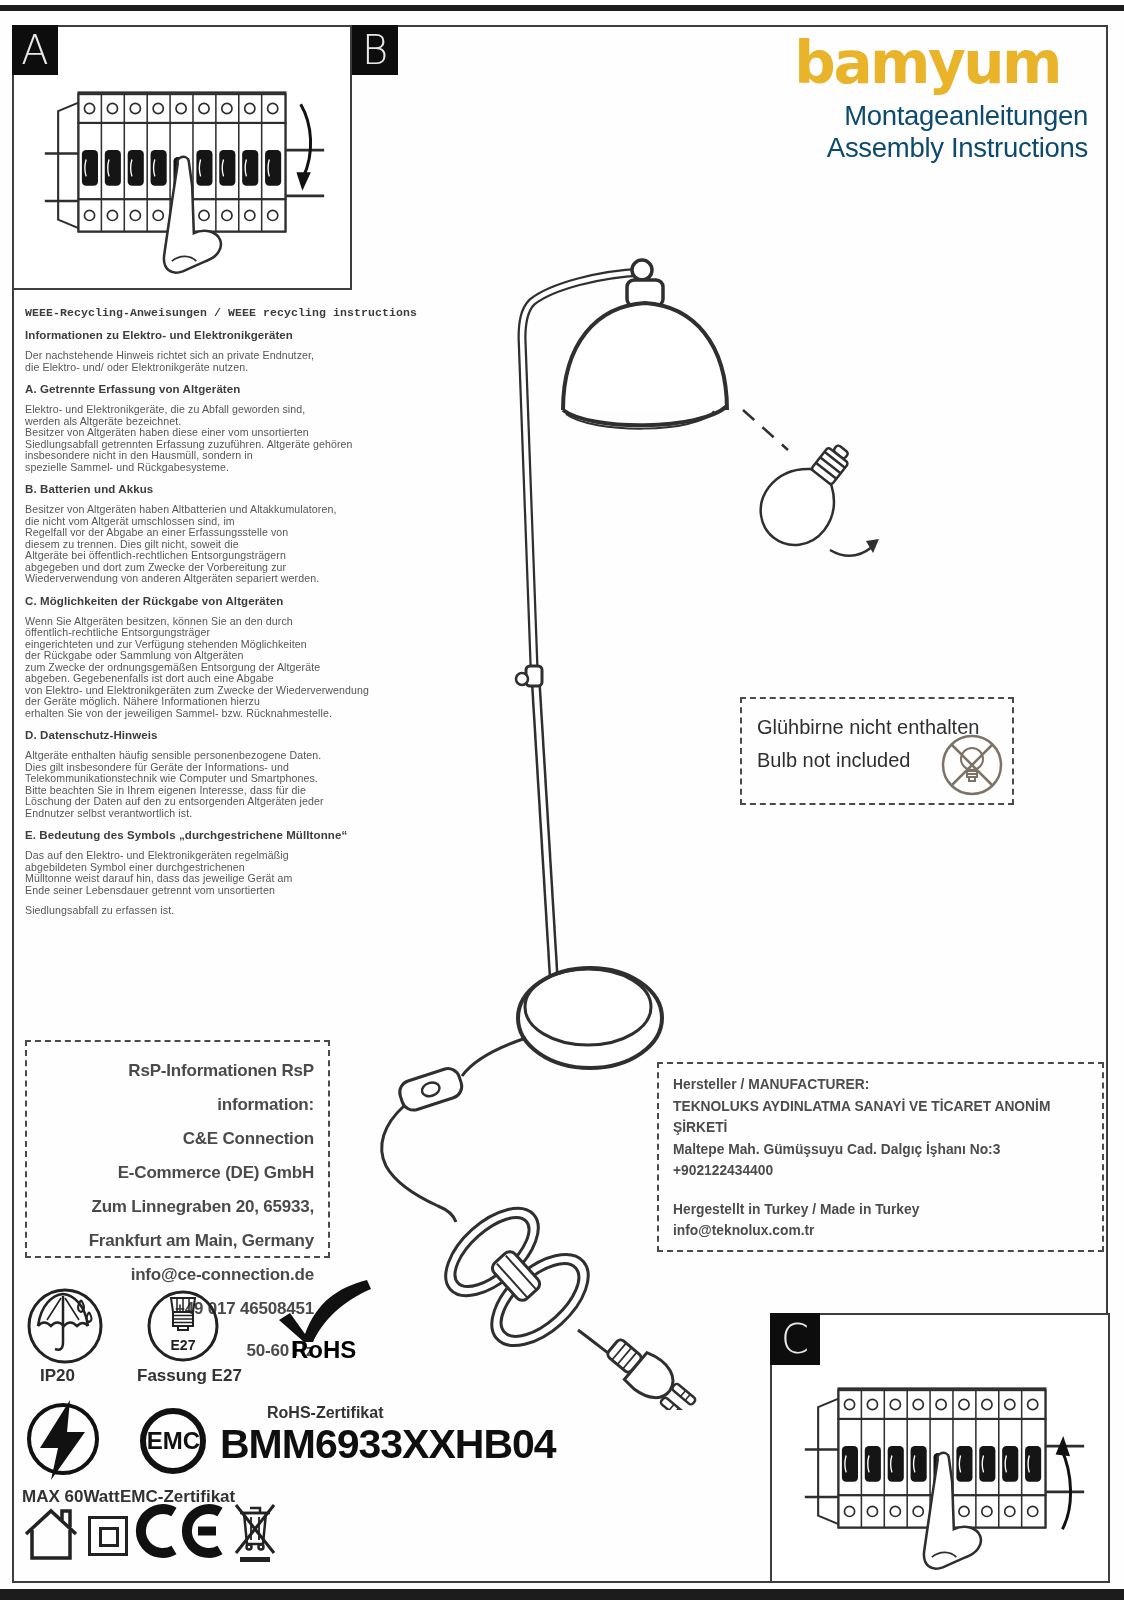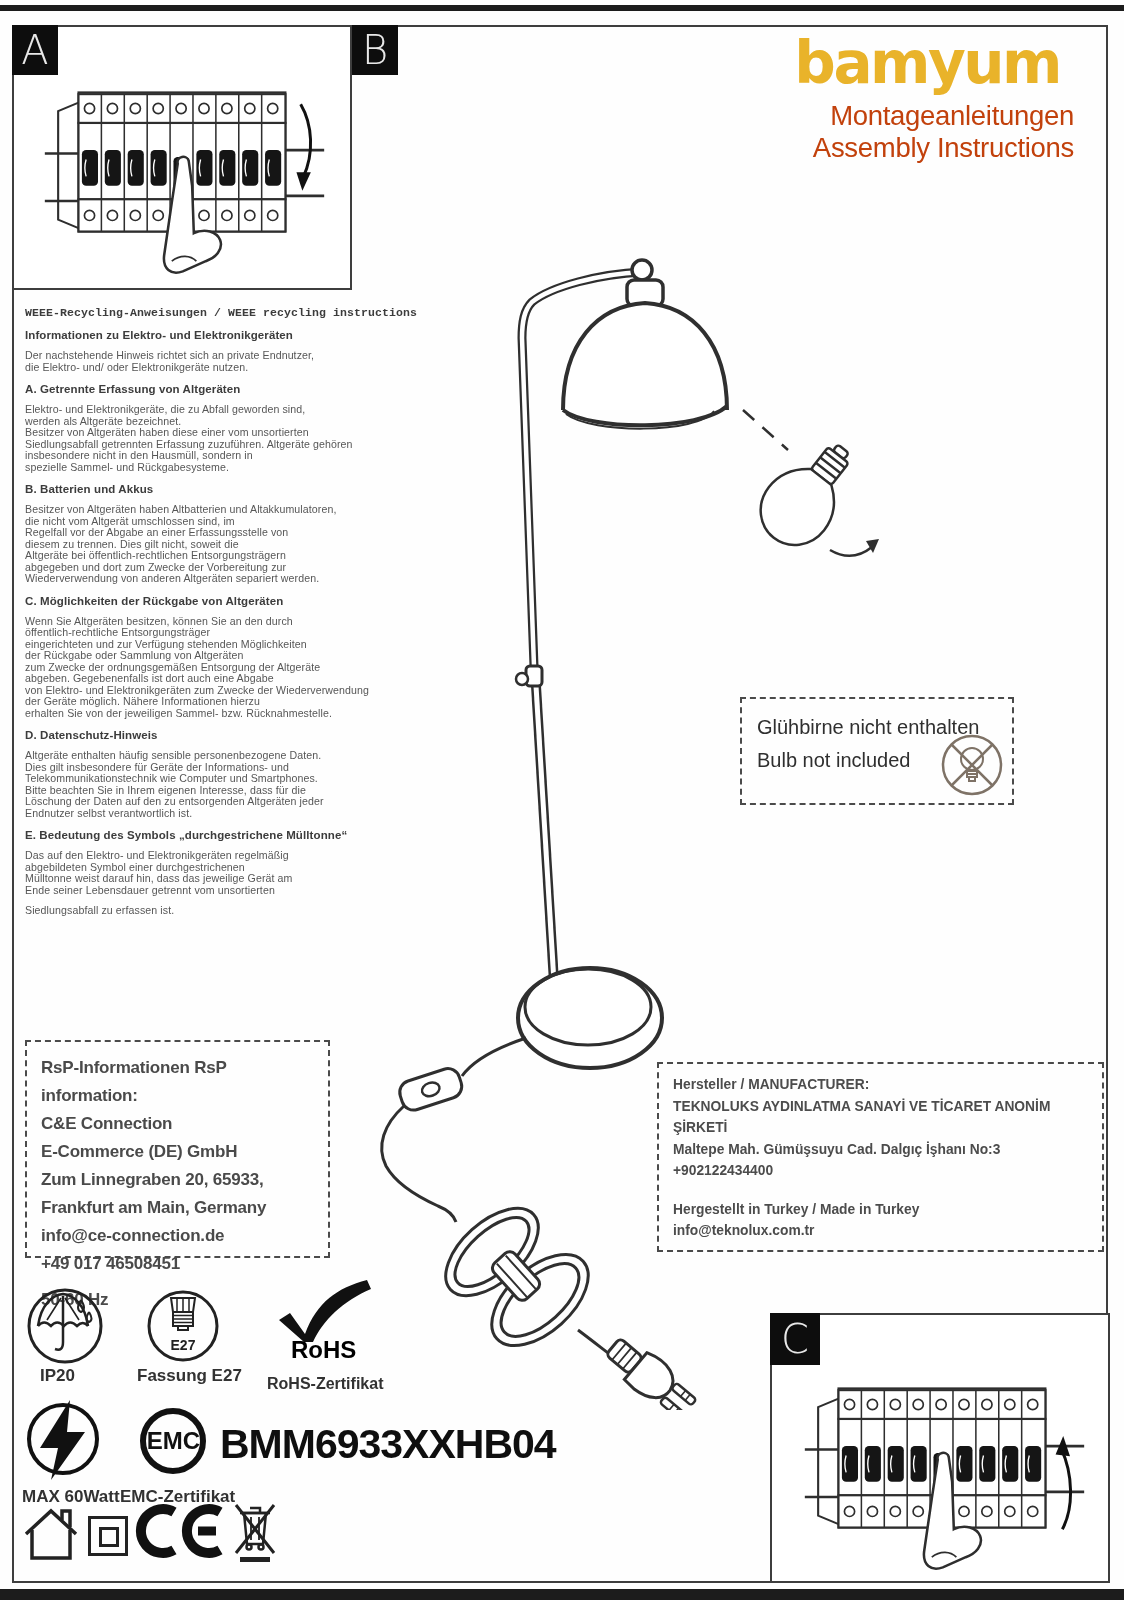--- a/index.html
+++ b/index.html
@@ -7,30 +7,30 @@
         font-family:"Liberation Sans", sans-serif;overflow:hidden;}
   .band{position:absolute;left:0;width:1124px;background:#1c1c1c;}
   .frame{position:absolute;left:12px;top:25px;width:1096px;height:1558px;
          border:2px solid #3e3e3e;box-sizing:border-box;}
   .panel{position:absolute;border:2px solid #3e3e3e;background:#fff;box-sizing:border-box;}
   .tag{position:absolute;background:#0d0d0d;color:#e8e8e8;text-align:center;
        font-family:"DejaVu Sans", sans-serif;font-weight:200;}
   .logo{position:absolute;right:64px;top:34px;color:#e9b32a;
         font-family:"DejaVu Sans", sans-serif;font-weight:bold;font-size:58px;
         letter-spacing:-2.5px;line-height:1;}
-  .subtitle{position:absolute;right:50px;text-align:right;color:#c2410c;
+  .subtitle{position:absolute;right:36px;text-align:right;color:#0c4a6e;
         font-size:27.5px;line-height:31px;letter-spacing:-0.3px;}
   .weee{position:absolute;left:25px;top:294px;width:432px;}
   .weee .h{font-size:11.5px;font-weight:bold;color:#3c3c3c;margin:10px 0 0;letter-spacing:0.1px;}
   .weee .h0{margin-top:12px;font-family:Liberation Mono, monospace;}
   .weee .b{font-size:10.6px;line-height:11.5px;color:#565656;margin:9px 0 0;
            white-space:pre-line;letter-spacing:0.1px;}
   .dashedbox{position:absolute;border:2px dashed #4a4a4a;box-sizing:border-box;background:transparent;}
   .bulbbox-line{font-size:20px;line-height:33px;color:#2f2f2f;font-weight:500;}
-  .rsp-line{font-size:17px;line-height:28px;color:#4a4a4a;font-weight:600;letter-spacing:-0.2px;}
+  .rsp-line{font-size:17px;line-height:34px;color:#4a4a4a;font-weight:600;letter-spacing:-0.2px;text-align:right;}
   .man-line{font-size:13.8px;line-height:21.5px;color:#4c4c4c;font-weight:600;}
   .certlabel{position:absolute;font-weight:bold;color:#323232;font-size:17px;white-space:nowrap;}
   .model{position:absolute;left:220px;top:1421px;font-weight:bold;font-size:41px;
          letter-spacing:-1px;color:#0f0f0f;}
   .emc-circle{position:absolute;width:54px;height:54px;border:6px solid #111;border-radius:50%;
          text-align:right;line-height:54px;font-weight:bold;font-size:24px;color:#111;}
   .dsq-outer{position:absolute;width:34px;height:34px;border:3px solid #222;}
   .dsq-inner{position:absolute;left:8px;top:8px;width:14px;height:14px;border:3px solid #222;}
   svg{display:block;}
   .art{position:absolute;}
@@ -286,21 +286,21 @@
       </g>
       <text x="38" y="62" text-anchor="middle" font-size="14" font-weight="bold" fill="#222" stroke="none" font-family="Liberation Sans, sans-serif">E27</text>
     </g>
   </svg>
   <div class="certlabel" style="left:137px;top:1366px;">Fassung E27</div>
 
   <svg class="art" style="left:275px;top:1280px;" width="100" height="62" viewBox="0 0 100 62">
     <path d="M4,40 L15,33 L30,54 C42,22 62,8 92,0 L96,9 C68,21 48,40 38,62 L29,62 Z" fill="#111"></path>
   </svg>
   <div class="certlabel" style="left:291px;top:1336px;font-size:24px;color:#000000;">RoHS</div>
-  <div class="certlabel" style="left:267px;top:1375px;font-size:16px;">RoHS-Zertifikat</div>
+  <div class="certlabel" style="left:267px;top:1404px;font-size:16px;">RoHS-Zertifikat</div>
 
   <svg class="art" style="left:24px;top:1396px;" width="78" height="88" viewBox="0 0 78 88">
     <circle cx="39" cy="43" r="34" fill="none" stroke="#111" stroke-width="4"></circle>
     <path d="M46,4 L16,52 L34,52 L27,84 L61,36 L43,36 Z" fill="#111"></path>
   </svg>
   <div class="certlabel" style="left:22px;top:1487px;">MAX 60Watt</div>
 
   <div class="emc-circle" style="left:140px;top:1408px;">EMC</div>
   <div class="certlabel" style="left:120px;top:1487px;">EMC-Zertifikat</div>
 

